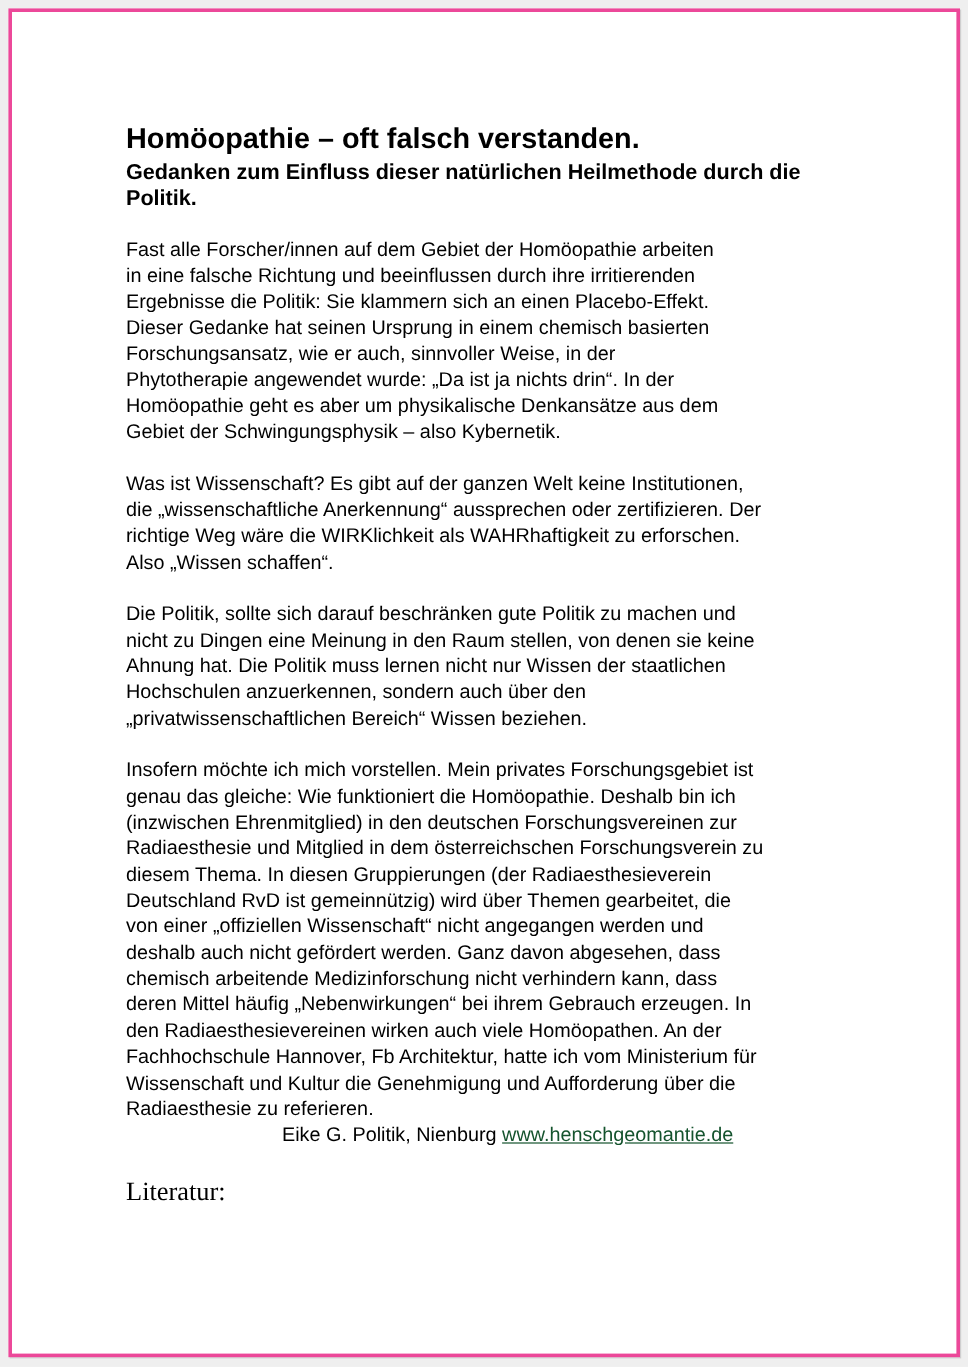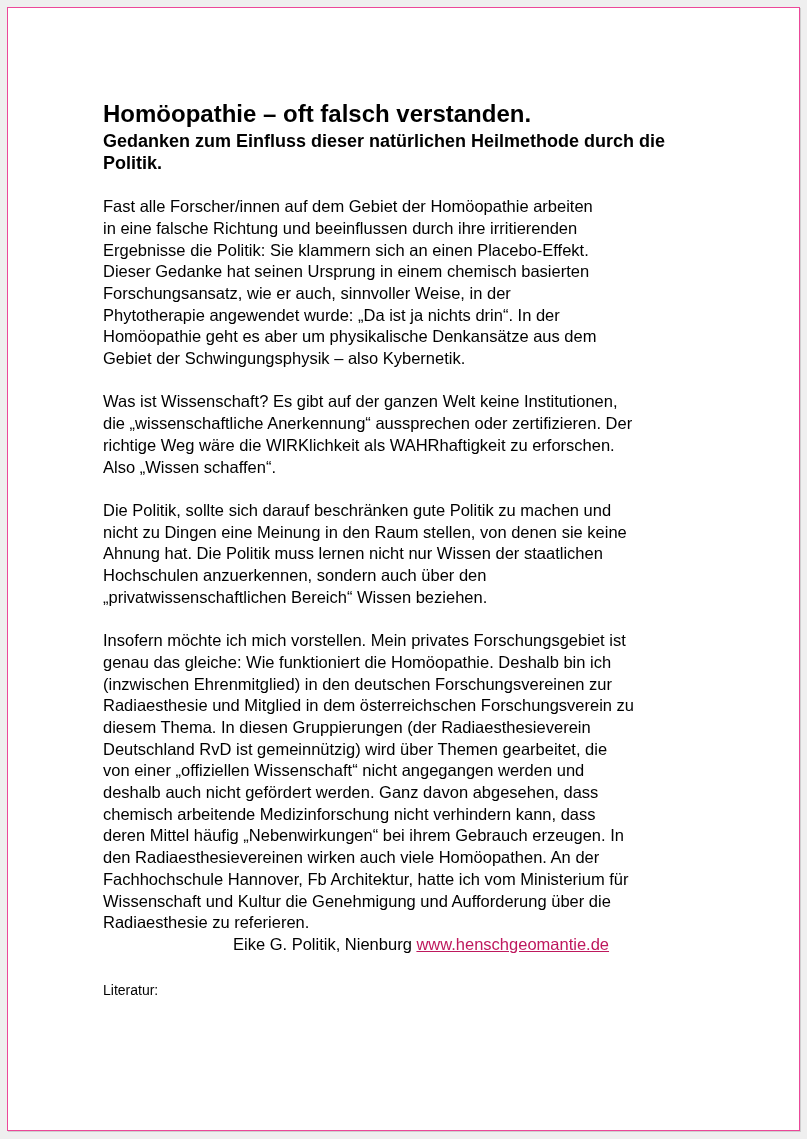--- a/index.html
+++ b/index.html
@@ -13,21 +13,21 @@
     overflow: hidden;
   }
   .paper {
     position: absolute;
     left: 7px;
     top: 7px;
     width: 793px;
     height: 1124px;
     box-sizing: border-box;
     background: #ffffff;
-    border: 1px solid #ec4899;
+    border: 3px solid #ec4899;
     box-shadow: 1px 1px 0 #cfcfcf;
   }
   .content {
     box-sizing: border-box;
     padding: 92px 83px 0 95px;
     width: 100%;
   }
   .doc-title {
     font-size: 24px;
     line-height: 28px;
@@ -49,30 +49,31 @@
     white-space: pre-line;
   }
   .para.bold { font-weight: normal; }
   .signature-line {
     font-size: 16.5px;
     line-height: 21.7px;
     margin: 0;
     padding-left: 130px;
   }
   .doc-link {
-    color: #be185d;
+    color: #14532d;
     text-decoration: underline;
     cursor: pointer;
   }
   .lit-block { margin-top: 24px; }
   .lit-line {
-    font-size: 14px;
+    font-size: 22px;
     line-height: 21.7px;
     margin: 0;
     white-space: pre-line;
+    font-family: Liberation Serif, serif;
   }
 </style>
 </head>
 <body>
 
 <div class="paper">
   <div class="content">
 
     <h1 class="doc-title">Homöopathie – oft falsch verstanden.</h1>
 

